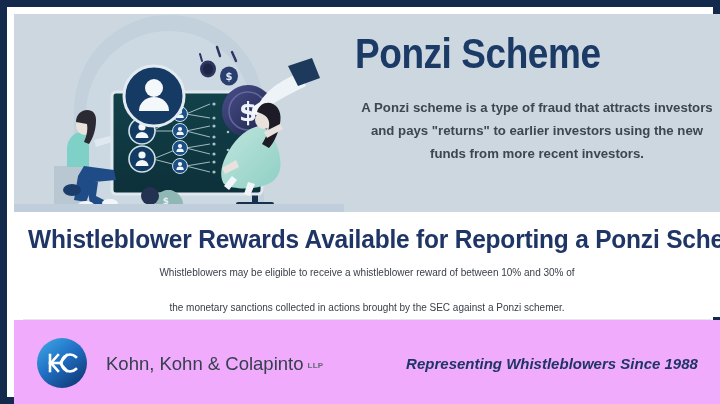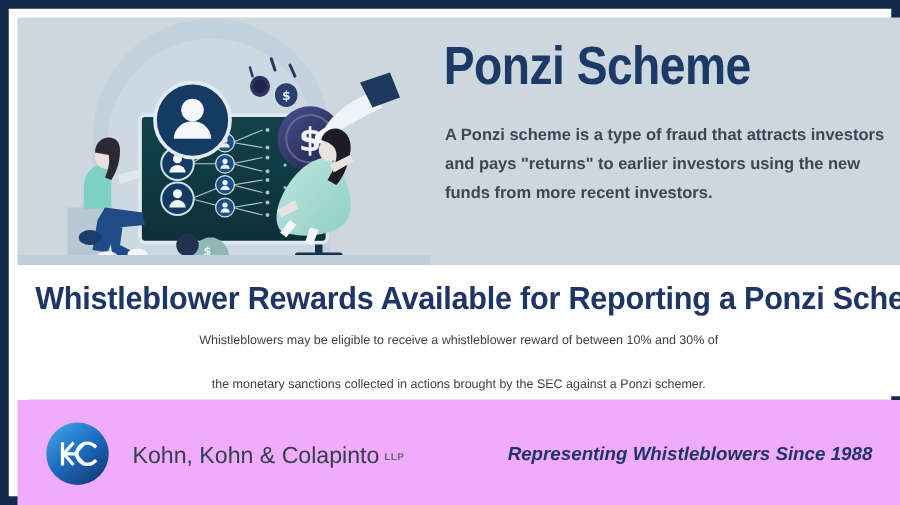--- a/index.html
+++ b/index.html
@@ -36,20 +36,21 @@
     letter-spacing:-0.5px;
     transform:scaleX(0.86);
     transform-origin:left top;
     white-space:nowrap;
   }
   #desc{
     position:absolute;left:9px;top:82px;width:362px;
     font-size:13.2px;line-height:23px;
     font-weight:bold;
     color:#3e4650;
+    text-align:center;
   }
   
   #mid{
     position:absolute;left:7px;top:205px;width:706px;height:105px;
     background:#ffffff;
   }
   #headline{
     position:absolute;left:0;top:12px;width:706px;
     text-align:center;
     font-size:25.5px;line-height:30px;

